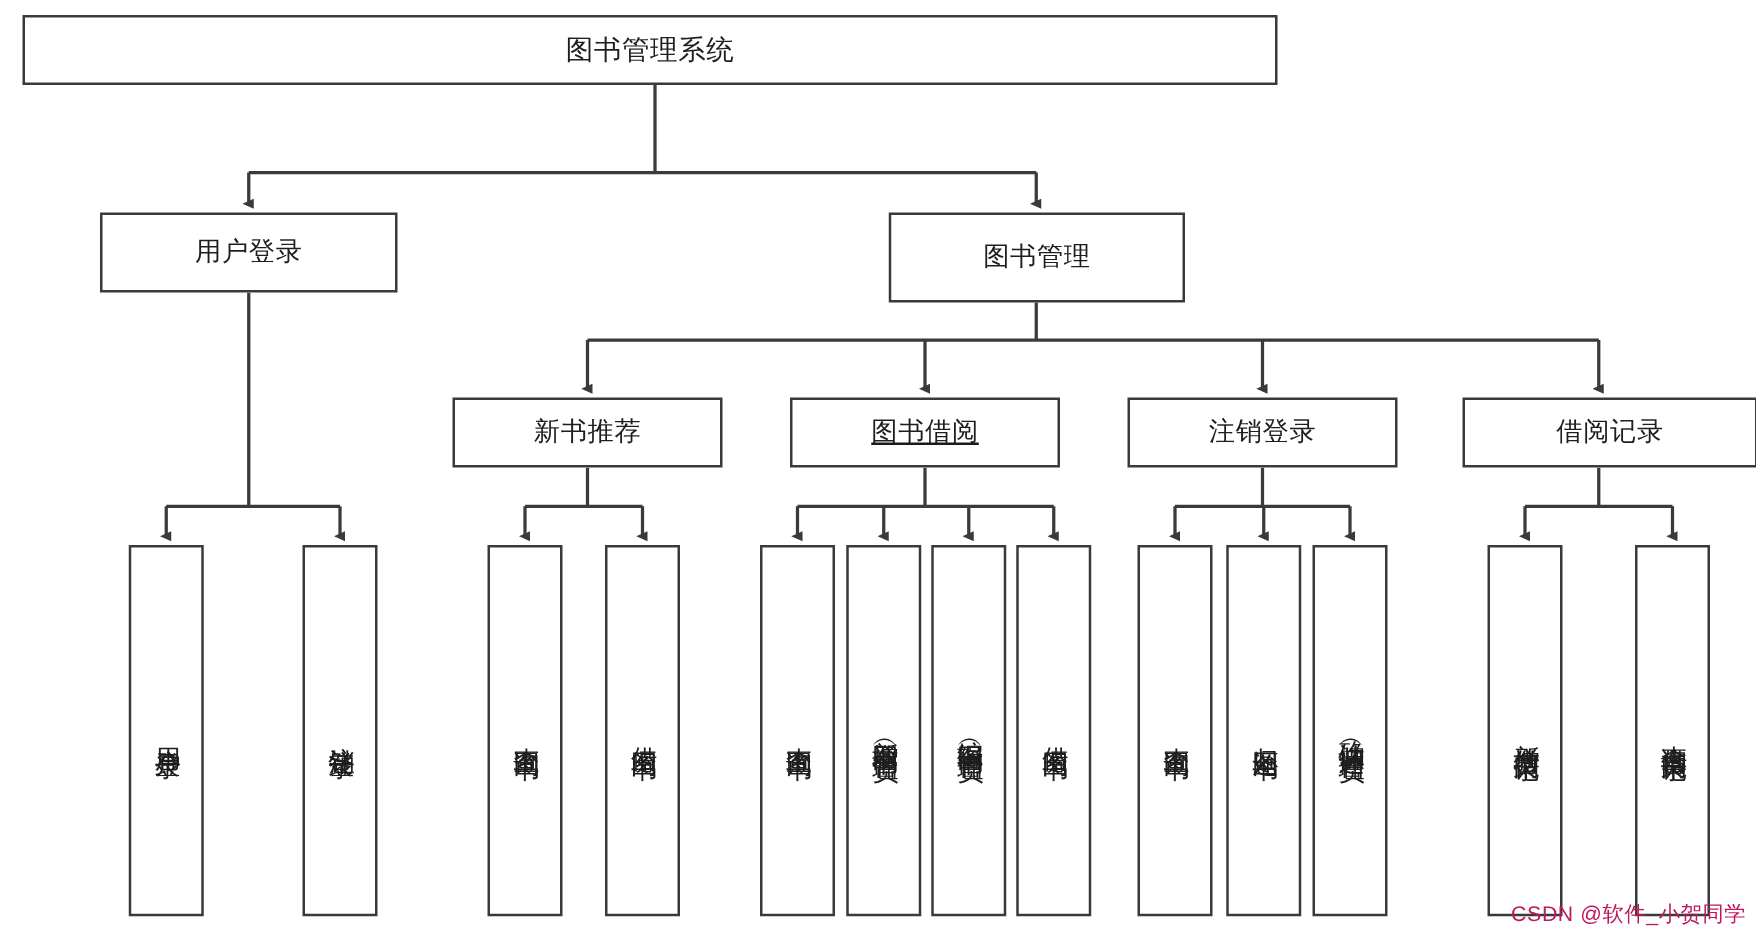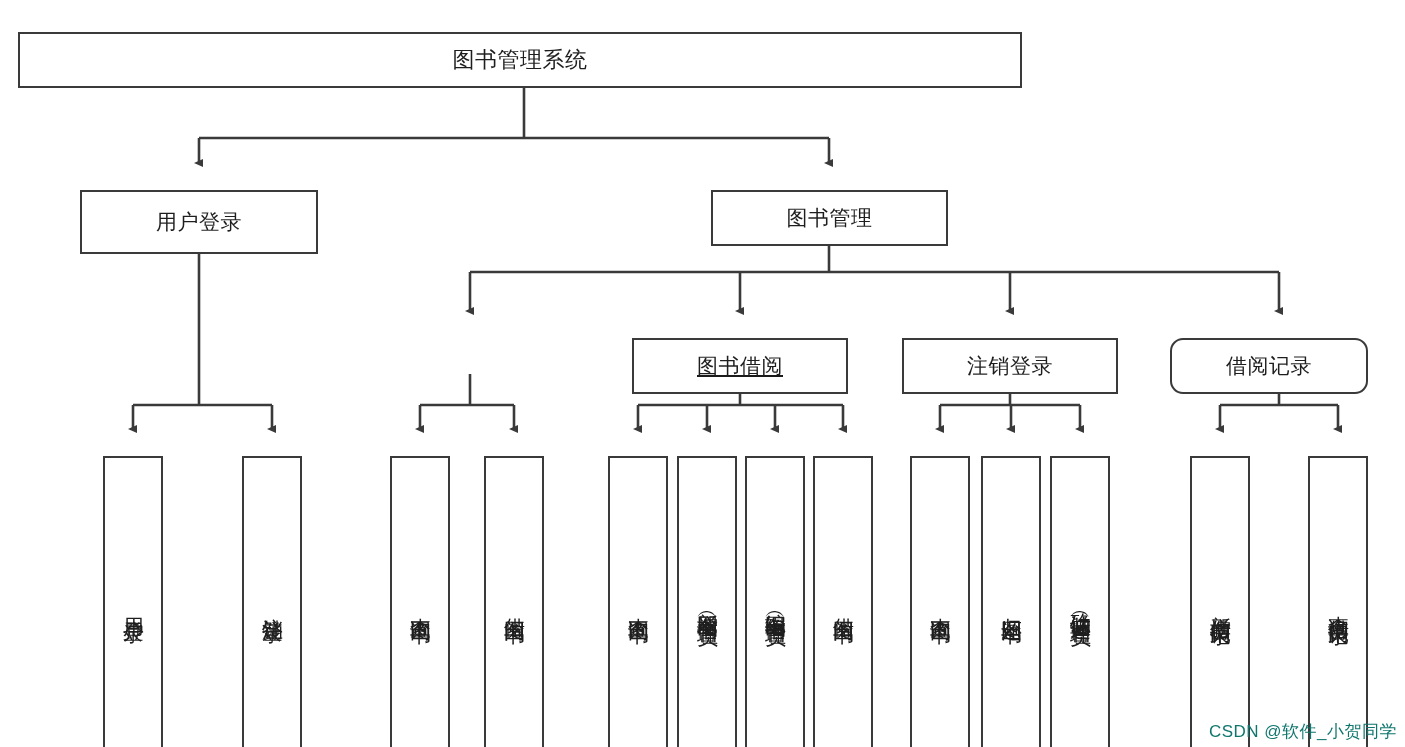--- a/index.html
+++ b/index.html
@@ -10,21 +10,20 @@
   }
   #stage{position:relative;width:1405px;height:747px;background:#fff;}
   svg#wires{position:absolute;left:0;top:0;width:1405px;height:747px;}
   .node{
     position:absolute;
     box-sizing:border-box;
     background:#ffffff;
     border:2px solid #3a3a3a;
     display:flex;align-items:center;justify-content:center;
     text-align:center;
-    margin-top:20px;
   }
   .node .lbl{
     display:block;
     font-size:21px;
     line-height:1.25;
     letter-spacing:0.5px;
     color:#1e1e1e;
     white-space:nowrap;
   }
   .node.root .lbl{font-size:22px;}
@@ -37,21 +36,21 @@
     font-size:21px;
     line-height:1.18;
     letter-spacing:2px;
     white-space:normal;
     max-height:286px;
   }
   .watermark{
     position:absolute;
     right:8px;bottom:4px;
     font-size:17px;
-    color:#0f766e;
+    color:#be185d;
     letter-spacing:0.5px;
     white-space:nowrap;
     user-select:none;
   }
 </style>
 </head>
 <body>
 
 <div id="stage">
 
@@ -108,31 +107,34 @@
     </g>
   </svg>
 
   <div class="node root" style="left:18px;top:12px;width:1004px;height:56px;">
     <span class="lbl">图书管理系统</span>
   </div>
 
   <div class="node" style="left:80px;top:170px;width:238px;height:64px;">
     <span class="lbl">用户登录</span>
   </div>
-  <div class="node" style="left:711px;top:170px;width:237px;height:56px;justify-content:center;">
+  <div class="node" style="left:711px;top:170px;width:237px;height:72px;justify-content:center;">
     <span class="lbl">图书管理</span>
   </div>
 
+  <div class="node" style="left:362px;top:318px;width:216px;height:56px;">
+    <span class="lbl">新书推荐</span>
+  </div>
   <div class="node" style="left:632px;top:318px;width:216px;height:56px;text-decoration:underline;">
     <span class="lbl">图书借阅</span>
   </div>
   <div class="node" style="left:902px;top:318px;width:216px;height:56px;">
     <span class="lbl">注销登录</span>
   </div>
-  <div class="node" style="left:1170px;top:318px;width:198px;height:56px;border-radius:13px;">
+  <div class="node" style="left:1170px;top:318px;width:236px;height:56px;">
     <span class="lbl">借阅记录</span>
   </div>
 
   <div class="node vert" style="left:103px;top:436px;width:60px;height:297px;">
     <span class="lbl">用户登录</span>
   </div>
   <div class="node vert" style="left:242px;top:436px;width:60px;height:297px;">
     <span class="lbl">注销登录</span>
   </div>
 

